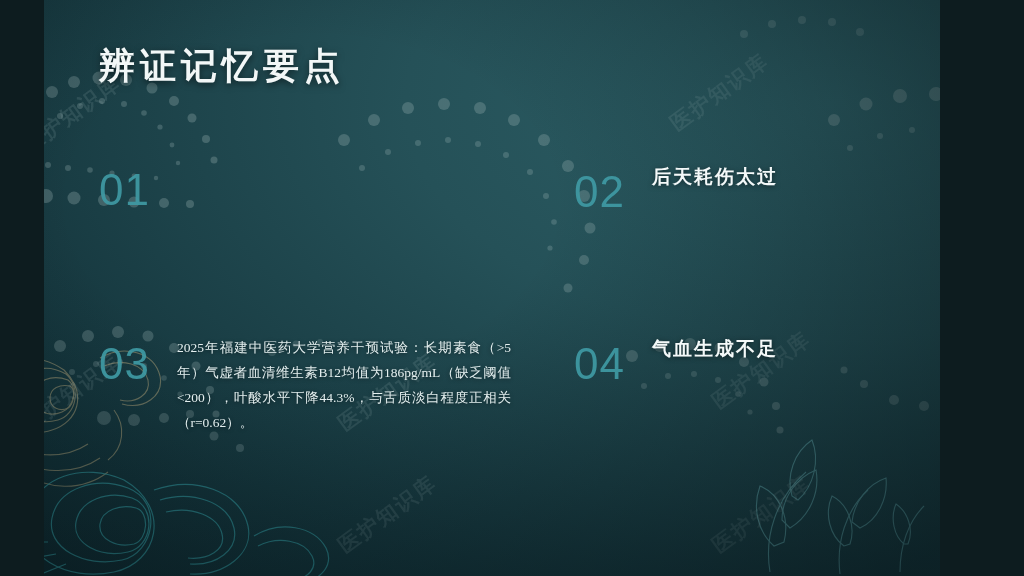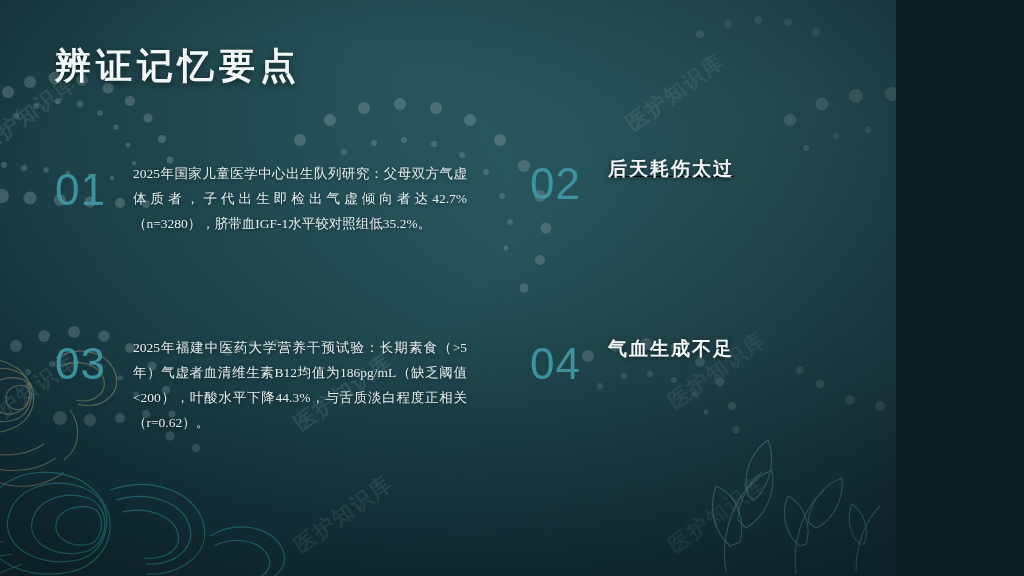--- a/index.html
+++ b/index.html
@@ -9,20 +9,21 @@
   }
   #slide {
     position: relative;
     width: 896px;
     height: 576px;
     overflow: hidden;
     font-family: "Liberation Sans", "DejaVu Sans", sans-serif;
     background:
       radial-gradient(ellipse 140% 120% at 88% 18%, #2d5f66 0%, #255158 34%, #1b4047 58%, #123138 78%, #0c2228 100%),
       linear-gradient(135deg, #0a1a1e 0%, #12313a 40%, #1d4a52 70%, #235057 100%);
+    margin-left: 44px;
   }
   
   .deco {
     position: absolute;
     inset: 0;
     pointer-events: none;
   }
   .vignette {
     position: absolute;
     inset: 0;
@@ -48,21 +49,21 @@
     color: #f2f7f7;
     font-family: "Liberation Serif", "DejaVu Serif", serif;
     font-weight: 700;
     text-shadow: 0 2px 7px rgba(0,0,0,.55);
   }
   .block {
     position: absolute;
     width: 412px;
   }
   .b1 { left: 55px;  top: 162px; }
-  .b2 { left: 530px; top: 156px; text-decoration: underline; }
+  .b2 { left: 530px; top: 164px; }
   .b3 { left: 55px;  top: 336px; }
   .b4 { left: 530px; top: 336px; }
   .num {
     position: absolute;
     left: 0;
     top: 6px;
     font-size: 44px;
     line-height: 1;
     color: #3f9aa4;
     font-family: "Liberation Sans", sans-serif;
@@ -314,21 +315,20 @@
     <div class="wm" style="left:660px;  top:500px;">医护知识库</div>
 
     <div class="vignette"></div>
   </div>
 
   <div class="title">辨证记忆要点</div>
 
   <div class="block b1">
     <div class="num">01</div>
     <div class="body-col">
-      <div class="para">2025年国家儿童医学中心出生队列研究：父母双方气虚体质者，子代出生即检出气虚倾向者达42.7%（n=3280），脐带血IGF-1水平较对照组低35.2%。</div>
     </div>
   </div>
 
   <div class="block b2">
     <div class="num">02</div>
     <div class="body-col">
       <div class="heading">后天耗伤太过</div>
     </div>
   </div>
 

